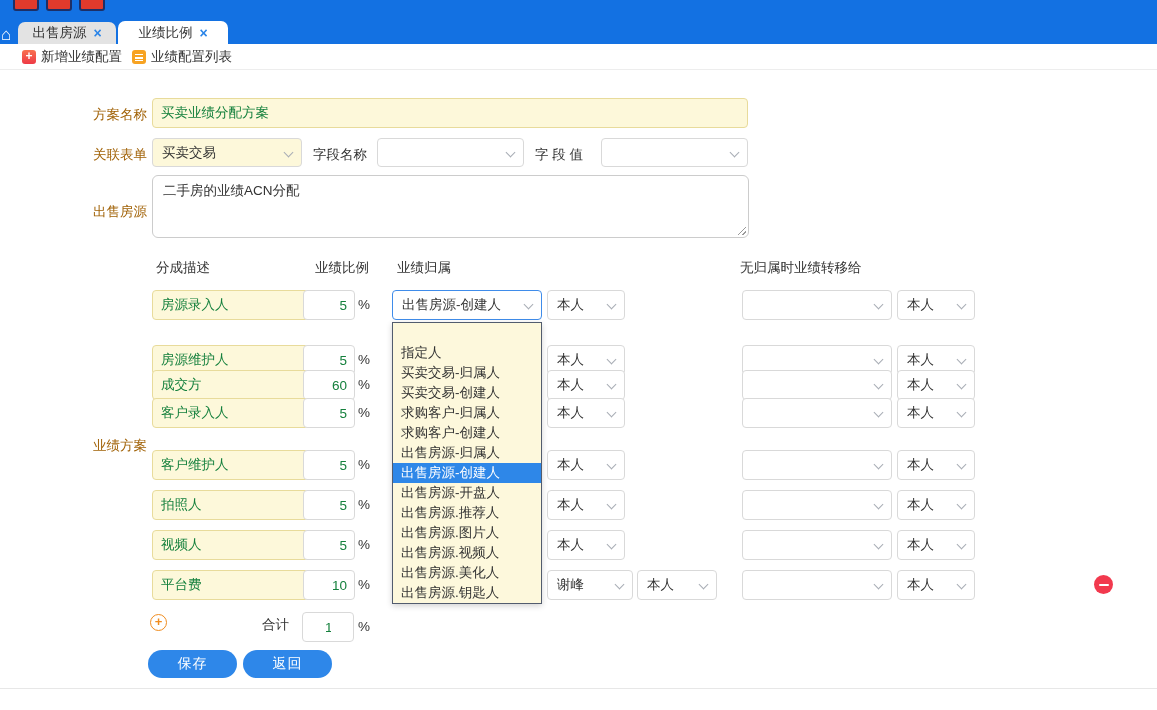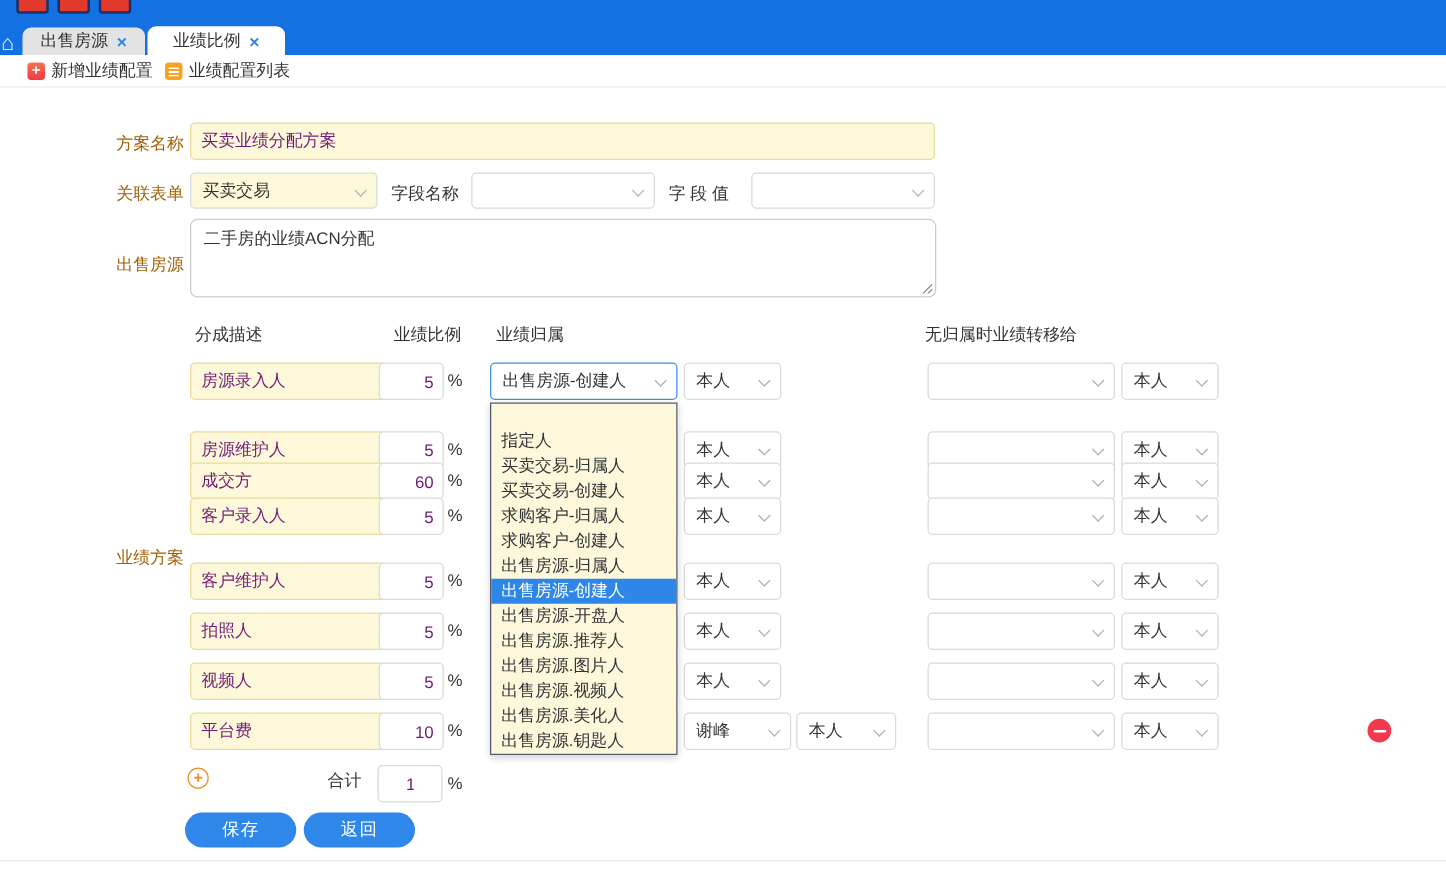--- a/index.html
+++ b/index.html
@@ -28,21 +28,21 @@
   .tb-icon-list::before { content:""; position:absolute; left:3px; right:3px; top:4px; height:7px;
                  background:repeating-linear-gradient(180deg,#fff 0 1.4px,transparent 1.4px 3.2px); }
 
   
   .flabel { position:absolute; left:60px; width:87px; text-align:right; font-size:13.5px; color:#a16207; white-space:nowrap; }
   .inline-label { position:absolute; font-size:13.5px; color:#333; white-space:nowrap; }
   .col-header { position:absolute; top:259px; font-size:13.5px; color:#333; white-space:nowrap; }
 
   
   .inp { position:absolute; height:30px; border:1px solid #d9d9d9; border-radius:4px; background:#fff;
-         font-size:13.5px; color:#701a75; padding:0 8px; font-family:inherit; outline:none; }
+         font-size:13.5px; color:#15803d; padding:0 8px; font-family:inherit; outline:none; }
   .yellow { background:#fdf8da; border-color:#e8db9b; }
   .sel { position:absolute; height:30px; background:#fff; border:1px solid #d9d9d9; border-radius:4px; }
   .sel-val { position:absolute; left:9px; top:50%; transform:translateY(-50%); font-size:13.5px; color:#333; white-space:nowrap; }
   .chev { position:absolute; right:9px; top:10px; width:7px; height:7px;
           border-right:1.5px solid #a8adb5; border-bottom:1.5px solid #a8adb5; transform:rotate(45deg); }
   .sel.yellow { background:#fdf8da; }
 
   #plan-name-input { left:152px; top:98px; width:596px; }
   #related-select    { left:152px; top:138px; width:150px; height:29px; }
   #field-name-select { left:377px; top:138px; width:147px; height:29px; }

